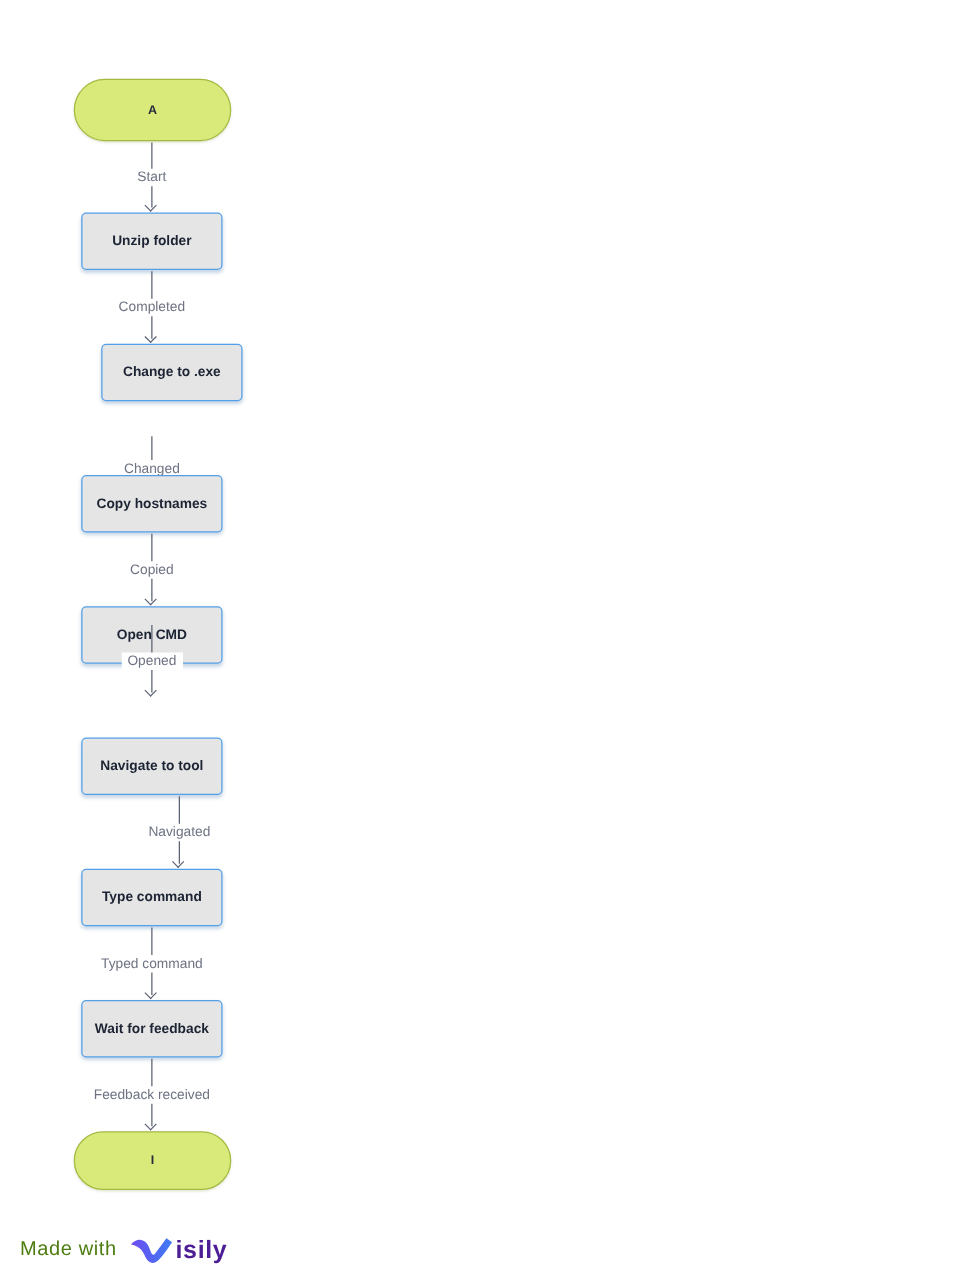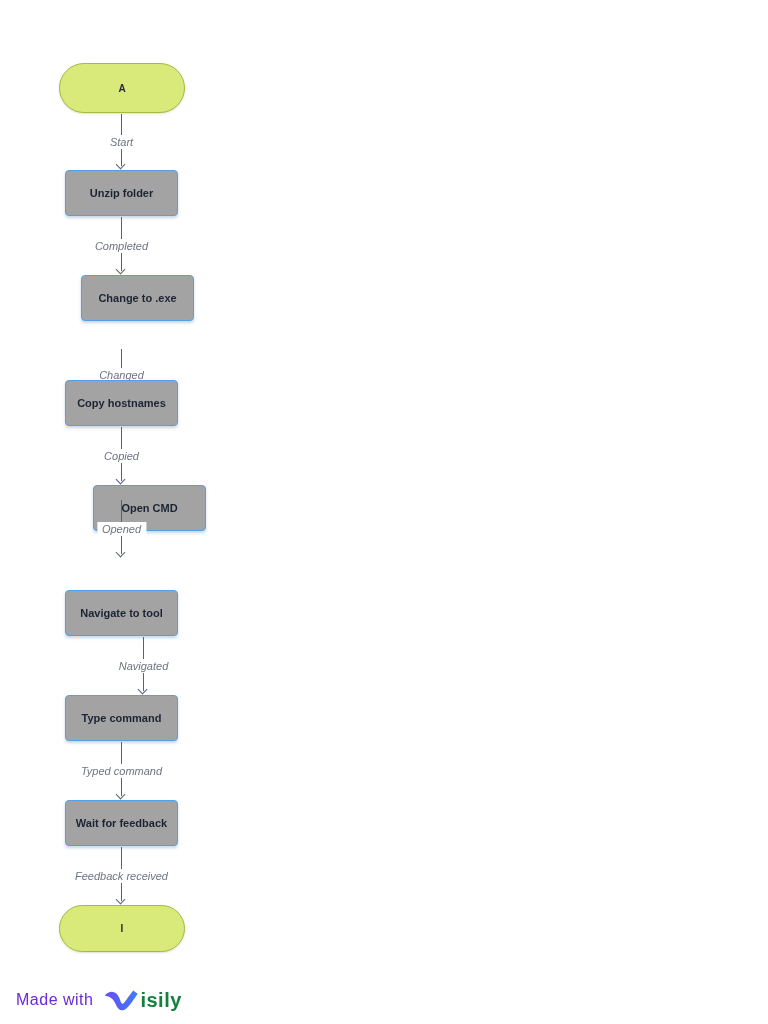--- a/index.html
+++ b/index.html
@@ -24,31 +24,31 @@
     border: 1px solid #a4bb41;
     display: flex; align-items: center; justify-content: center;
     font-size: 10px; font-weight: 700; color: #252b3b;
     box-shadow: 0 1px 2px rgba(120, 140, 60, 0.25);
   }
   
   .process {
     position: absolute;
     left: 65px; width: 113px; height: 46px;
     border-radius: 4px;
-    background: #a3a3a3;
+    background: #e5e5e5;
     border: 1.5px solid #53a0e8;
     display: flex; align-items: center; justify-content: center;
     font-size: 11px; font-weight: 700; color: #1c2433;
     box-shadow: 0 2px 3px rgba(70, 120, 170, 0.3);
     padding: 2px 6px;
   }
   
   .edge {
     position: absolute;
-    left: 0; width: 243px; font-style: italic;
+    left: 0; width: 243px;
   }
   .edge .line {
     position: absolute;
     left: 50%; margin-left: -1px;
     top: 0; bottom: 4px;
     width: 1.5px;
     background: #5b6173;
   }
   .edge .arrowhead {
     position: absolute;
@@ -70,27 +70,27 @@
   }
   
   .watermark {
     position: absolute;
     left: 16px; top: 984px;
     height: 32px;
     display: flex; align-items: center;
   }
   .made-with {
     font-size: 16px;
-    color: #6d28d9;
+    color: #4d7c0f;
     letter-spacing: 0.5px;
   }
   .logo-svg { margin-left: 10px; display: block; }
   .brand {
     font-size: 20px; font-weight: 700;
-    color: #15803d;
+    color: #4c1d95;
     margin-left: 1px;
     letter-spacing: 0.5px;
   }
 </style>
 </head>
 <body>
 
 <div class="canvas">
 
   <div class="terminal" style="top:63px;">
@@ -126,21 +126,21 @@
   <div class="process" style="top:380px;">
     <span>Copy hostnames</span>
   </div>
 
   <div class="edge" style="top:427px; height:58px;">
     <div class="line"></div>
     <div class="elabel">Copied</div>
     <div class="arrowhead"></div>
   </div>
 
-  <div class="process" style="top:485px;margin-left:28px;">
+  <div class="process" style="top:485px;">
     <span>Open CMD</span>
   </div>
 
   <div class="edge" style="top:500px; height:58px;">
     <div class="line"></div>
     <div class="elabel">Opened</div>
     <div class="arrowhead"></div>
   </div>
 
   <div class="process" style="top:590px;">

